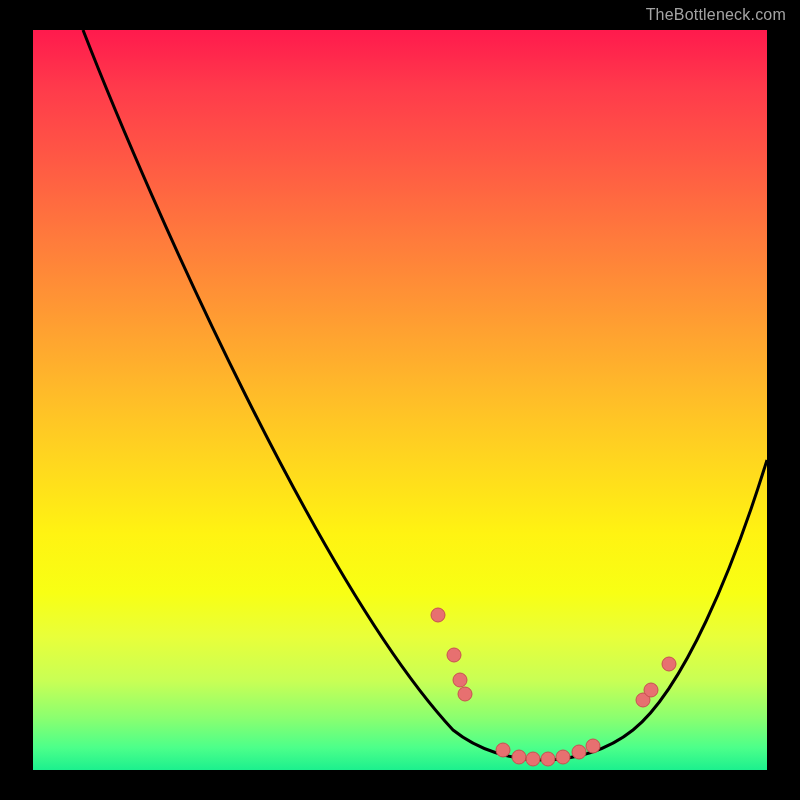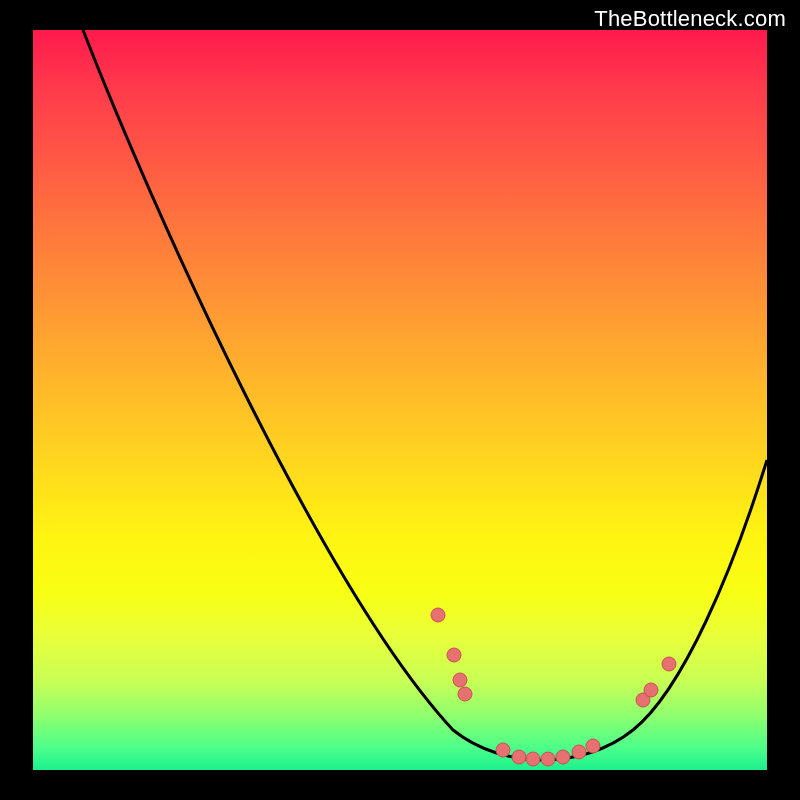--- a/index.html
+++ b/index.html
@@ -30,22 +30,22 @@
       #e8ff3a 82%,
       #c8ff55 88%,
       #8aff70 93%,
       #4cff8a 97%,
       #1cf08e 100%);
   }
   .watermark {
     position: absolute;
     top: 6px;
     right: 14px;
-    color: #ffffff;
-    font-size: 22px;
+    color: #a3a3a3;
+    font-size: 16px;
     font-weight: 500;
     letter-spacing: 0.2px;
   }
   svg.curve {
     position: absolute;
     left: 0;
     top: 0;
     width: 734px;
     height: 740px;
   }

